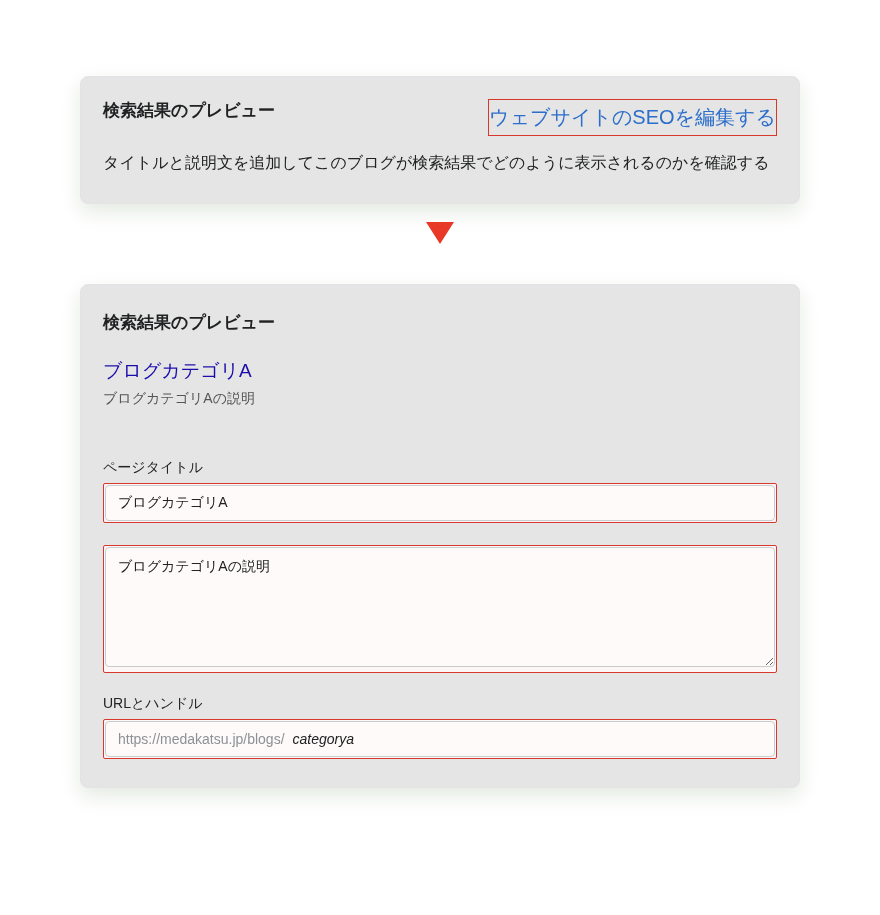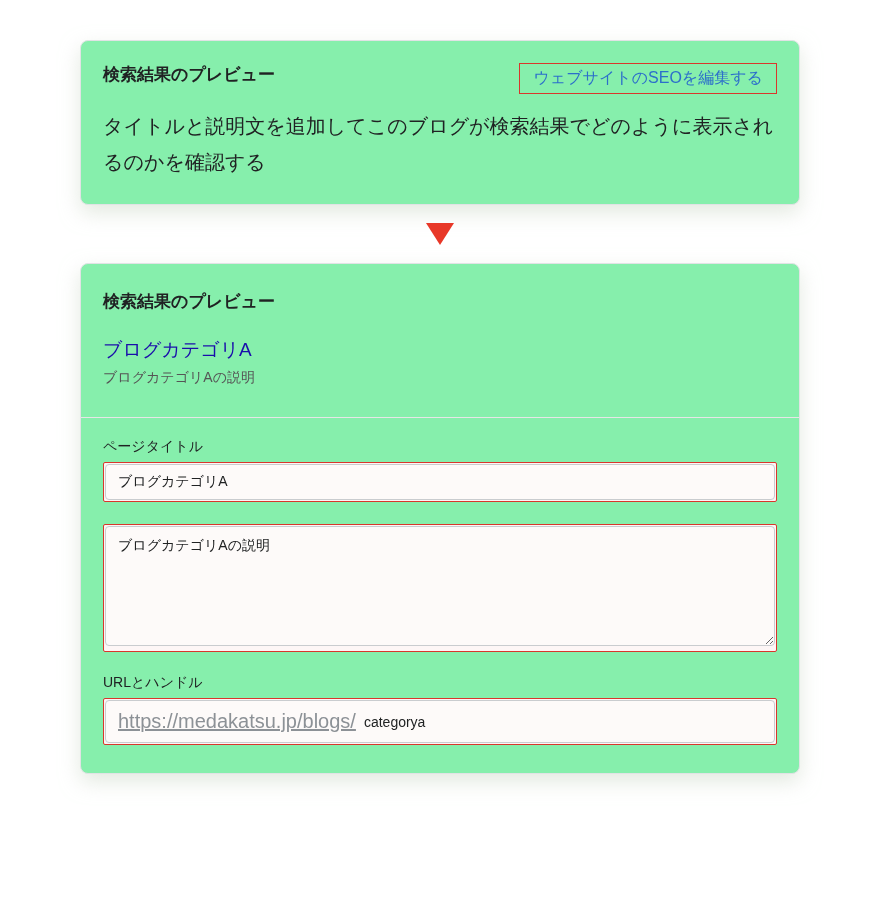--- a/index.html
+++ b/index.html
@@ -4,52 +4,54 @@
   <style>
     * { margin: 0; padding: 0; box-sizing: border-box; }
     body {
       font-family: -apple-system, BlinkMacSystemFont, "Segoe UI", "Hiragino Sans", "Hiragino Kaku Gothic ProN", Meiryo, sans-serif;
       background: #ffffff;
       width: 880px;
       padding: 40px 80px 40px 80px;
       color: #202223;
     }
     .card {
-      background: #86efac;
+      background: #e5e5e5;
       border: 1px solid #e1e3e5;
       border-radius: 8px;
       box-shadow: 0 8px 20px rgba(210,220,205,0.6);
       margin-bottom: 18px;
+      margin-top: 36px;
     }
     .card-top {
       padding: 22px 22px 24px 22px;
     }
     .card-header {
       display: flex;
       justify-content: space-between;
       align-items: flex-start;
       margin-bottom: 14px;
     }
     .card-title {
       font-size: 17px;
       font-weight: 700;
       color: #202223;
     }
     .edit-link {
-      font-size: 16px;
+      font-size: 20px;
       color: #2c6ecb;
       text-decoration: none;
-      padding: 4px 13px;
+      padding: 4px 0;
       border: 1.5px solid #d9362c;
       cursor: pointer;
     }
     .card-desc {
-      font-size: 20px;
+      font-size: 16px;
       line-height: 1.8;
       color: #202223;
+      font-family: Liberation Mono, monospace;
     }
     .arrow-wrap {
       text-align: center;
       margin: 8px 0 14px 0;
     }
     .arrow-down {
       display: inline-block;
       width: 0;
       height: 0;
       border-left: 14px solid transparent;
@@ -126,33 +128,33 @@
     .url-field-wrap {
       display: flex;
       align-items: stretch;
       border: 1px solid #c9cccf;
       border-radius: 4px;
       background: #fdfaf9;
       overflow: hidden;
     }
     .url-prefix {
       padding: 9px 4px 9px 12px;
-      font-size: 20px;
+      font-size: 14px;
       color: #8c9196;
       white-space: nowrap;
-      text-decoration: underline;
     }
     .url-input {
       flex: 1;
       border: none;
       outline: none;
       padding: 9px 12px 9px 4px;
       font-size: 14px;
       color: #202223;
       background: transparent;
+      font-style: italic;
     }
   </style>
 </head>
 <body>
 
 <div class="card card-top">
   <div class="card-header">
     <div class="card-title">検索結果のプレビュー</div>
     <a class="edit-link">ウェブサイトのSEOを編集する</a>
   </div>

